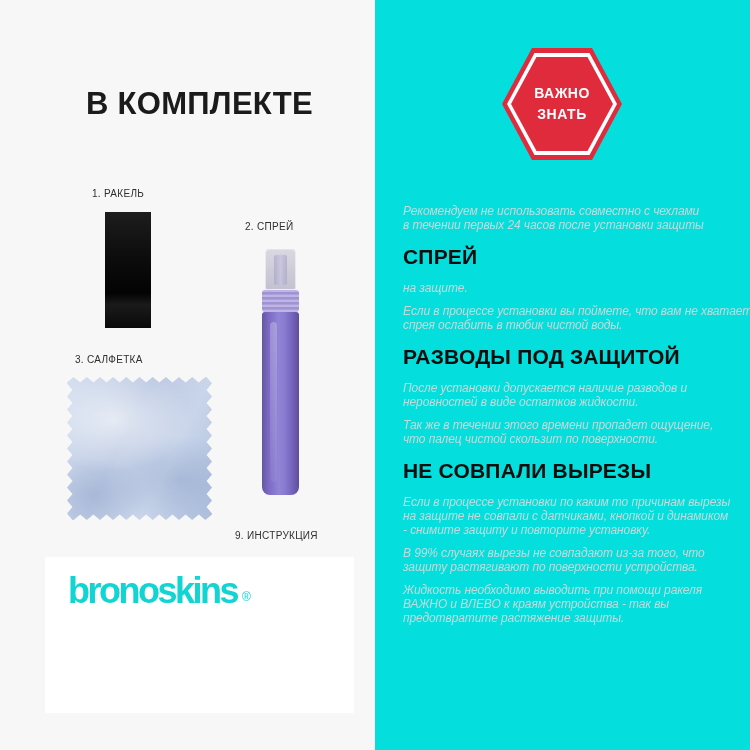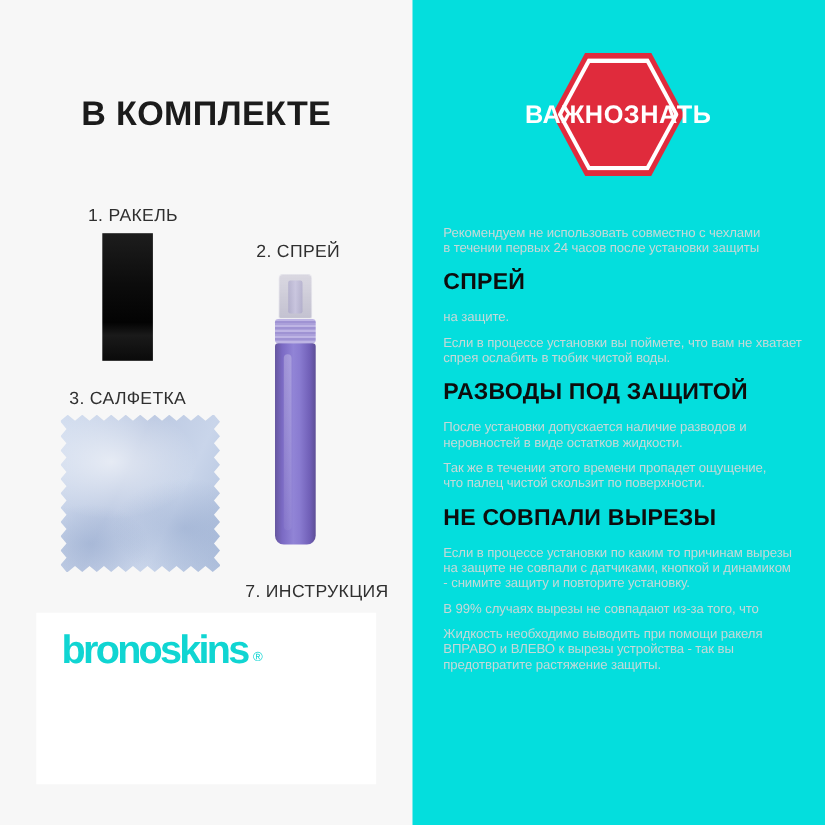--- a/index.html
+++ b/index.html
@@ -2,27 +2,27 @@
 <html style="--accent-teal: #04DEDD; --panel-bg: #F7F7F7; --badge-red: #E02B3C; --logo-teal: #10D5D2; --heading-text: #0D0D0D; --body-text: #C6D9D8; --label-text: #2F2F2F; --cloth-blue: #C5D3E9; --bottle-purple: #8071CC; --card-white: #FFFFFF;"><head>
 <meta charset="utf-8">
 <style>
   html,body{margin:0;padding:0;}
   .page{
     position:relative;width:750px;height:750px;overflow:hidden;
     font-family:"Liberation Sans","DejaVu Sans",sans-serif;
     background:var(--panel-bg,#f7f7f7);
   }
   
-  .left-panel{position:absolute;left:0;top:0;width:394px;height:750px;background:var(--panel-bg,#f7f7f7);}
+  .left-panel{position:absolute;left:12px;top:0;width:394px;height:750px;background:var(--panel-bg,#f7f7f7);}
   .kit-title{
     position:absolute;left:0;top:86px;width:375px;text-align:center;
     font-size:31px;font-weight:700;color:#1b1b1b;letter-spacing:.3px;margin:0;
   }
   .item-label{
-    position:absolute;font-size:16px;font-weight:500;color:var(--label-text,#2f2f2f);
+    position:absolute;font-size:10px;font-weight:500;color:var(--label-text,#2f2f2f);
     letter-spacing:.3px;white-space:nowrap;
   }
   .lbl-1{left:80px;top:188px;}
   .lbl-2{left:233px;top:221px;}
   .lbl-3{left:63px;top:354px;}
   .lbl-4{left:223px;top:530px;}
   .squeegee{
     position:absolute;left:93px;top:212px;width:46px;height:116px;
     background:linear-gradient(180deg,#1d1d1d 0%,#0c0c0c 40%,#030303 70%,#1a1a1a 80%,#0a0a0a 100%);
   }
@@ -67,30 +67,30 @@
   .brand-reg{font-size:12px;font-weight:400;letter-spacing:0;position:relative;top:-2px;left:5px;}
   
   .right-panel{position:absolute;left:375px;top:0;width:375px;height:750px;background:var(--accent-teal,#04dedd);}
   .badge{position:absolute;left:127px;top:48px;width:120px;height:112px;}
   .hex{position:absolute;clip-path:polygon(25% 0%,75% 0%,100% 50%,75% 100%,25% 100%,0% 50%);}
   .hex-a{left:0;top:0;right:0;bottom:0;background:var(--badge-red,#e02b3c);}
   .hex-b{left:5px;top:5px;right:5px;bottom:5px;background:#ffffff;}
   .hex-c{left:9px;top:9px;right:9px;bottom:9px;background:var(--badge-red,#e02b3c);}
   .badge-label{
     position:absolute;left:0;top:0;width:100%;height:100%;
-    display:flex;flex-direction:row;align-items:center;justify-content:center;
-    color:#ffffff;font-size:23px;font-weight:700;letter-spacing:.5px;line-height:21px;text-align:center;
+    display:flex;flex-direction:column;align-items:center;justify-content:center;
+    color:#ffffff;font-size:14px;font-weight:700;letter-spacing:.5px;line-height:21px;text-align:center;
   }
   .sections{position:absolute;left:28px;top:204px;width:340px;}
   .info-section{margin:0 0 13px 0;}
   .info-section h2{
     margin:0 0 12px 0;font-size:21px;font-weight:700;color:var(--heading-text,#0d0d0d);
     letter-spacing:.2px;line-height:24px;white-space:nowrap;
   }
-  .info-section p{margin:0 0 9px 0;font-size:12px;line-height:14px;color:var(--body-text,#c6d9d8);}
+  .info-section p{margin:0 0 9px 0;font-size:12px;line-height:14px;color:var(--body-text,#c6d9d8);font-style:italic;}
   .ln{display:block;white-space:nowrap;letter-spacing:-.1px;}
 </style>
 </head>
 <body>
 
 <div class="page">
 
   <div class="left-panel">
     <h1 class="kit-title">В КОМПЛЕКТЕ</h1>
 
@@ -104,21 +104,21 @@
       </div>
       <div class="bottle-collar"></div>
       <div class="bottle-body">
         <div class="bottle-body-sheen"></div>
       </div>
     </div>
 
     <div class="item-label lbl-3">3. САЛФЕТКА</div>
     <div class="cloth" style="clip-path: polygon(0px 5.5px, 6.6px 0px, 13.2px 5.5px, 19.8px 0px, 26.4px 5.5px, 33px 0px, 39.5px 5.5px, 46.1px 0px, 52.7px 5.5px, 59.3px 0px, 65.9px 5.5px, 72.5px 0px, 79.1px 5.5px, 85.7px 0px, 92.3px 5.5px, 98.9px 0px, 105.5px 5.5px, 112px 0px, 118.6px 5.5px, 125.2px 0px, 131.8px 5.5px, 138.4px 0px, 139.5px 0px, 145px 6.5px, 139.5px 13px, 145px 19.5px, 139.5px 26px, 145px 32.5px, 139.5px 39px, 145px 45.5px, 139.5px 52px, 145px 58.5px, 139.5px 65px, 145px 71.5px, 139.5px 78px, 145px 84.5px, 139.5px 91px, 145px 97.5px, 139.5px 104px, 145px 110.5px, 139.5px 117px, 145px 123.5px, 139.5px 130px, 145px 136.5px, 145px 137.5px, 138.4px 143px, 131.8px 137.5px, 125.2px 143px, 118.6px 137.5px, 112px 143px, 105.5px 137.5px, 98.9px 143px, 92.3px 137.5px, 85.7px 143px, 79.1px 137.5px, 72.5px 143px, 65.9px 137.5px, 59.3px 143px, 52.7px 137.5px, 46.1px 143px, 39.5px 137.5px, 33px 143px, 26.4px 137.5px, 19.8px 143px, 13.2px 137.5px, 6.6px 143px, 5.5px 143px, 0px 136.5px, 5.5px 130px, 0px 123.5px, 5.5px 117px, 0px 110.5px, 5.5px 104px, 0px 97.5px, 5.5px 91px, 0px 84.5px, 5.5px 78px, 0px 71.5px, 5.5px 65px, 0px 58.5px, 5.5px 52px, 0px 45.5px, 5.5px 39px, 0px 32.5px, 5.5px 26px, 0px 19.5px, 5.5px 13px, 0px 6.5px);"></div>
 
-    <div class="item-label lbl-4">7. ИНСТРУКЦИЯ</div>
+    <div class="item-label lbl-4">9. ИНСТРУКЦИЯ</div>
     <div class="instruction-card">
       <div class="brand-logo"><span>bronoskins</span><span class="brand-reg">®</span></div>
     </div>
   </div>
 
   <div class="right-panel">
 
     <div class="badge">
       <div class="hex hex-a"></div>
       <div class="hex hex-b"></div>
@@ -163,23 +163,24 @@
 
       <section class="info-section">
         <h2>НЕ СОВПАЛИ ВЫРЕЗЫ</h2>
         <p>
           <span class="ln">Если в процессе установки по каким то причинам вырезы</span>
           <span class="ln">на защите не совпали с датчиками, кнопкой и динамиком</span>
           <span class="ln">- снимите защиту и повторите установку.</span>
         </p>
         <p>
           <span class="ln">В 99% случаях вырезы не совпадают из-за того, что</span>
+          <span class="ln">защиту растягивают по поверхности устройства.</span>
         </p>
         <p>
           <span class="ln">Жидкость необходимо выводить при помощи ракеля</span>
-          <span class="ln">ВПРАВО и ВЛЕВО к вырезы устройства - так вы</span>
+          <span class="ln">ВАЖНО и ВЛЕВО к краям устройства - так вы</span>
           <span class="ln">предотвратите растяжение защиты.</span>
         </p>
       </section>
 
     </div>
   </div>
 </div>
 
 </body></html>

